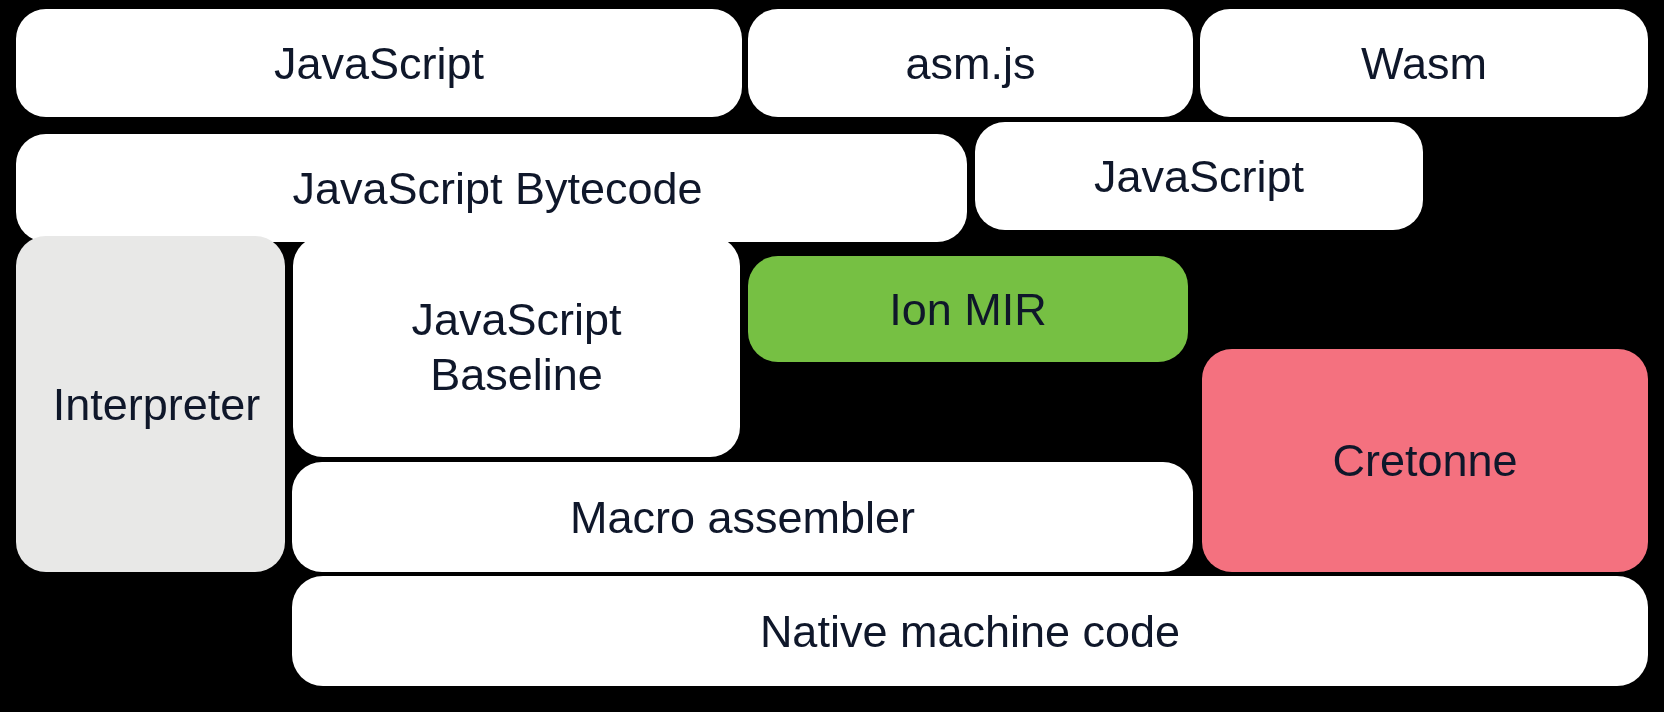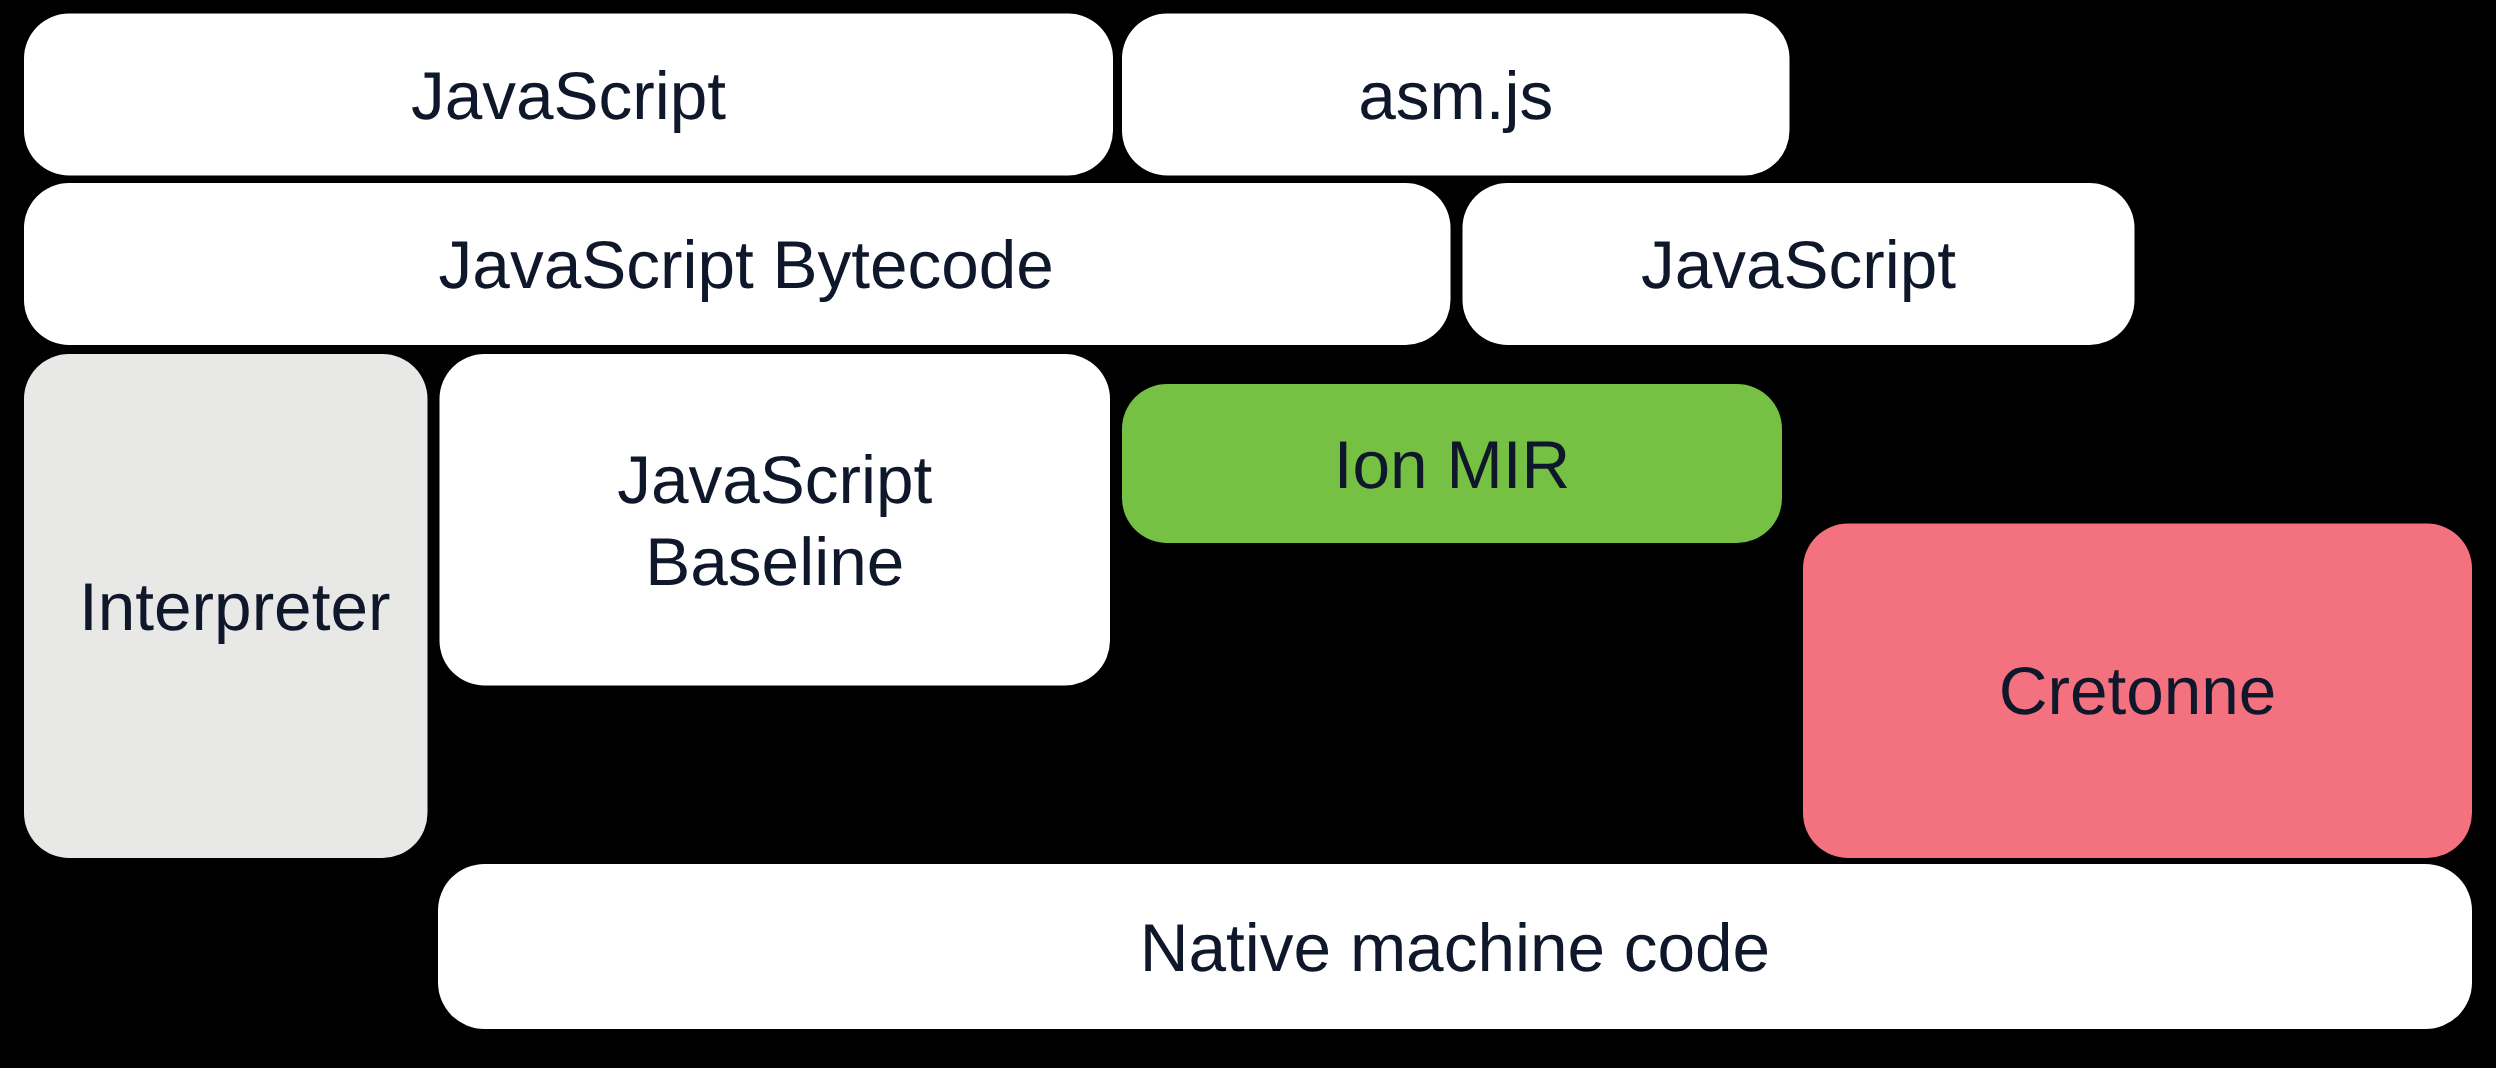--- a/index.html
+++ b/index.html
@@ -29,21 +29,21 @@
     font-size: 45px;
     line-height: 55px;
     text-align: center;
     white-space: pre-line;
     font-weight: 400;
   }
   
   .pos-javascript          { left: 16px;   top: 9px;   width: 726px;  height: 108px; }
   .pos-asmjs               { left: 748px;  top: 9px;   width: 445px;  height: 108px; }
   .pos-wasm                { left: 1200px; top: 9px;   width: 448px;  height: 108px; }
-  .pos-javascript-bytecode { left: 16px;   top: 122px; width: 951px;  height: 108px; padding-left: 12px; }
+  .pos-javascript-bytecode { left: 16px;   top: 134px; width: 951px;  height: 108px; padding-left: 12px; }
   .pos-baldrmonkey         { left: 975px;  top: 122px; width: 448px;  height: 108px; }
   .pos-interpreter         { left: 16px;   top: 236px; width: 269px;  height: 336px; }
   .pos-javascript-baseline { left: 293px;  top: 236px; width: 447px;  height: 221px; }
   .pos-ion-mir             { left: 748px;  top: 236px; width: 440px;  height: 106px; }
   .pos-ion-lir             { left: 746px;  top: 349px; width: 444px;  height: 108px; }
   .pos-cretonne            { left: 1202px; top: 349px; width: 446px;  height: 223px; }
   .pos-macro-assembler     { left: 292px;  top: 462px; width: 901px;  height: 110px; }
   .pos-native-machine-code { left: 292px;  top: 576px; width: 1356px; height: 110px; border-radius: 31px; }
   
   .fill-box_default      { background: #FFFFFF; }
@@ -57,20 +57,23 @@
 <div class="canvas">
 
   <div class="node pos-javascript fill-box_default" style="background: rgb(255, 255, 255); color: rgb(0, 0, 0);">
     <span class="label">JavaScript</span>
   </div>
 
   <div class="node pos-asmjs fill-box_default" style="background: rgb(255, 255, 255); color: rgb(0, 0, 0);">
     <span class="label">asm.js</span>
   </div>
 
+  <div class="node pos-wasm fill-box_default" style="background: rgb(255, 255, 255); color: rgb(0, 0, 0);">
+    <span class="label">Wasm</span>
+  </div>
 
   <div class="node pos-javascript-bytecode fill-box_default" style="background: rgb(255, 255, 255); color: rgb(0, 0, 0);">
     <span class="label">JavaScript Bytecode</span>
   </div>
 
   <div class="node pos-baldrmonkey fill-box_default" style="background: rgb(255, 255, 255); color: rgb(0, 0, 0);">
     <span class="label">JavaScript</span>
   </div>
 
   <div class="node pos-interpreter fill-interpreter_gray" style="background: rgb(232, 232, 231); color: rgb(0, 0, 0);">
@@ -84,18 +87,21 @@
 
   <div class="node pos-ion-mir fill-ion_green" style="background: rgb(118, 192, 67); color: rgb(0, 0, 0);">
     <span class="label">Ion MIR</span>
   </div>
 
 
   <div class="node pos-cretonne fill-cretonne_pink" style="background: rgb(244, 113, 127); color: rgb(0, 0, 0);">
     <span class="label">Cretonne</span>
   </div>
 
+  <div class="node pos-macro-assembler fill-box_default" style="background: rgb(255, 255, 255); color: rgb(0, 0, 0);">
+    <span class="label">Macro assembler</span>
+  </div>
 
   <div class="node pos-native-machine-code fill-box_default" style="background: rgb(255, 255, 255); color: rgb(0, 0, 0);">
     <span class="label">Native machine code</span>
   </div>
 
 </div>
 
 </body></html>

